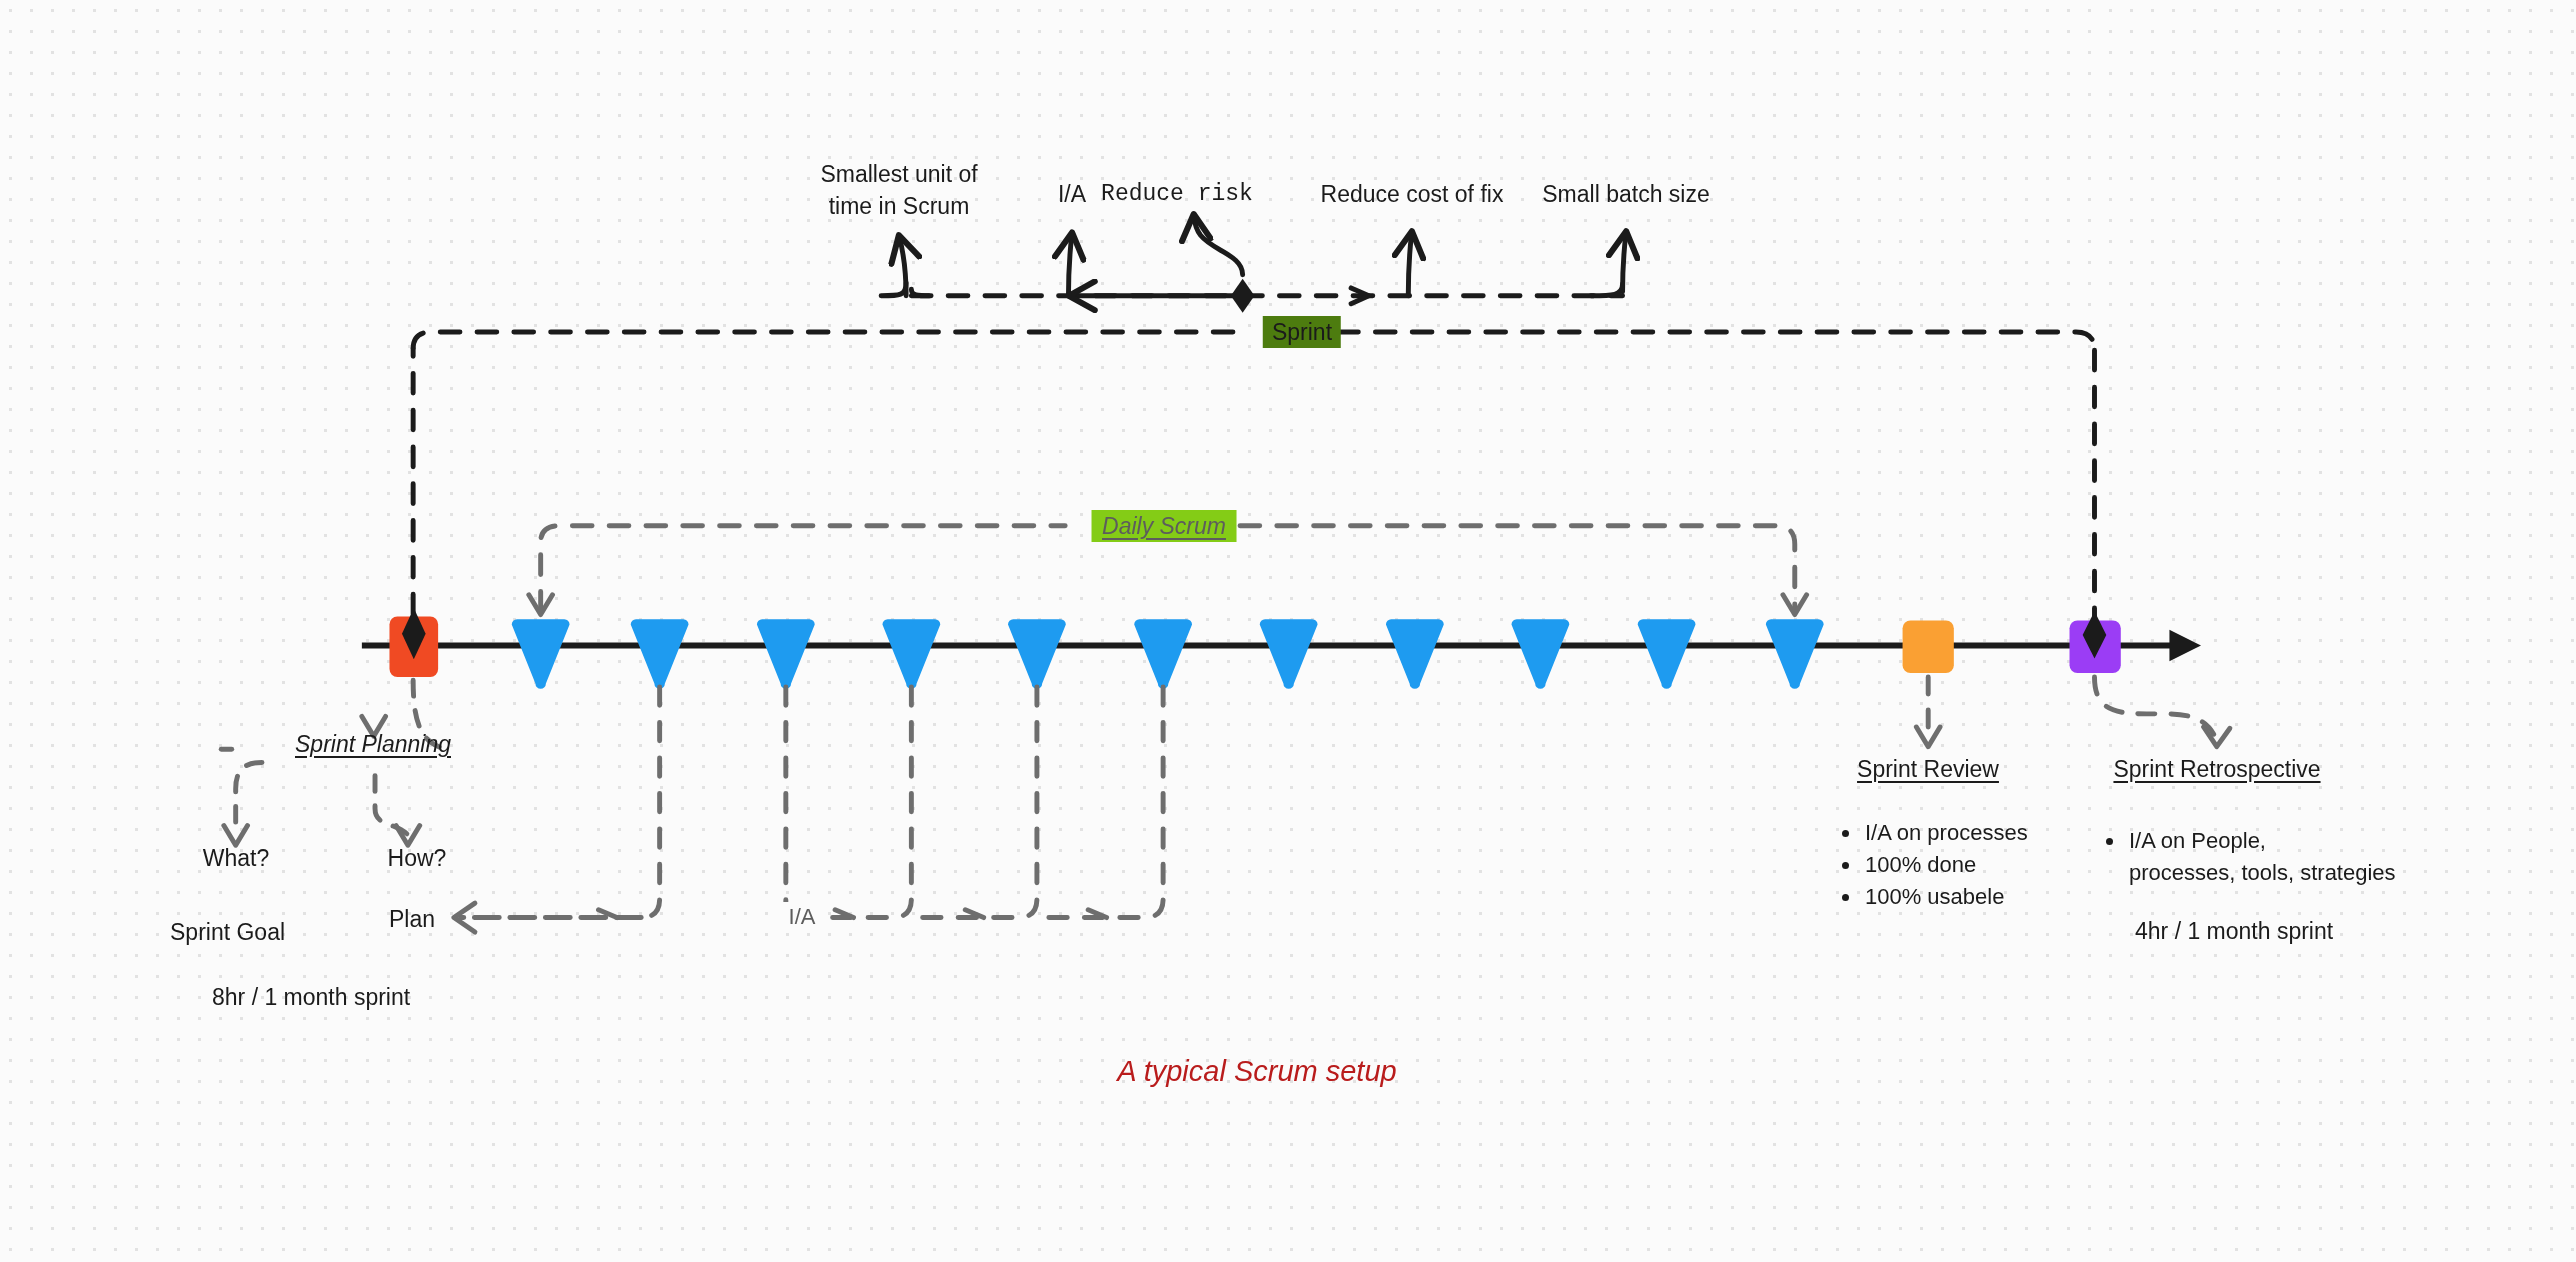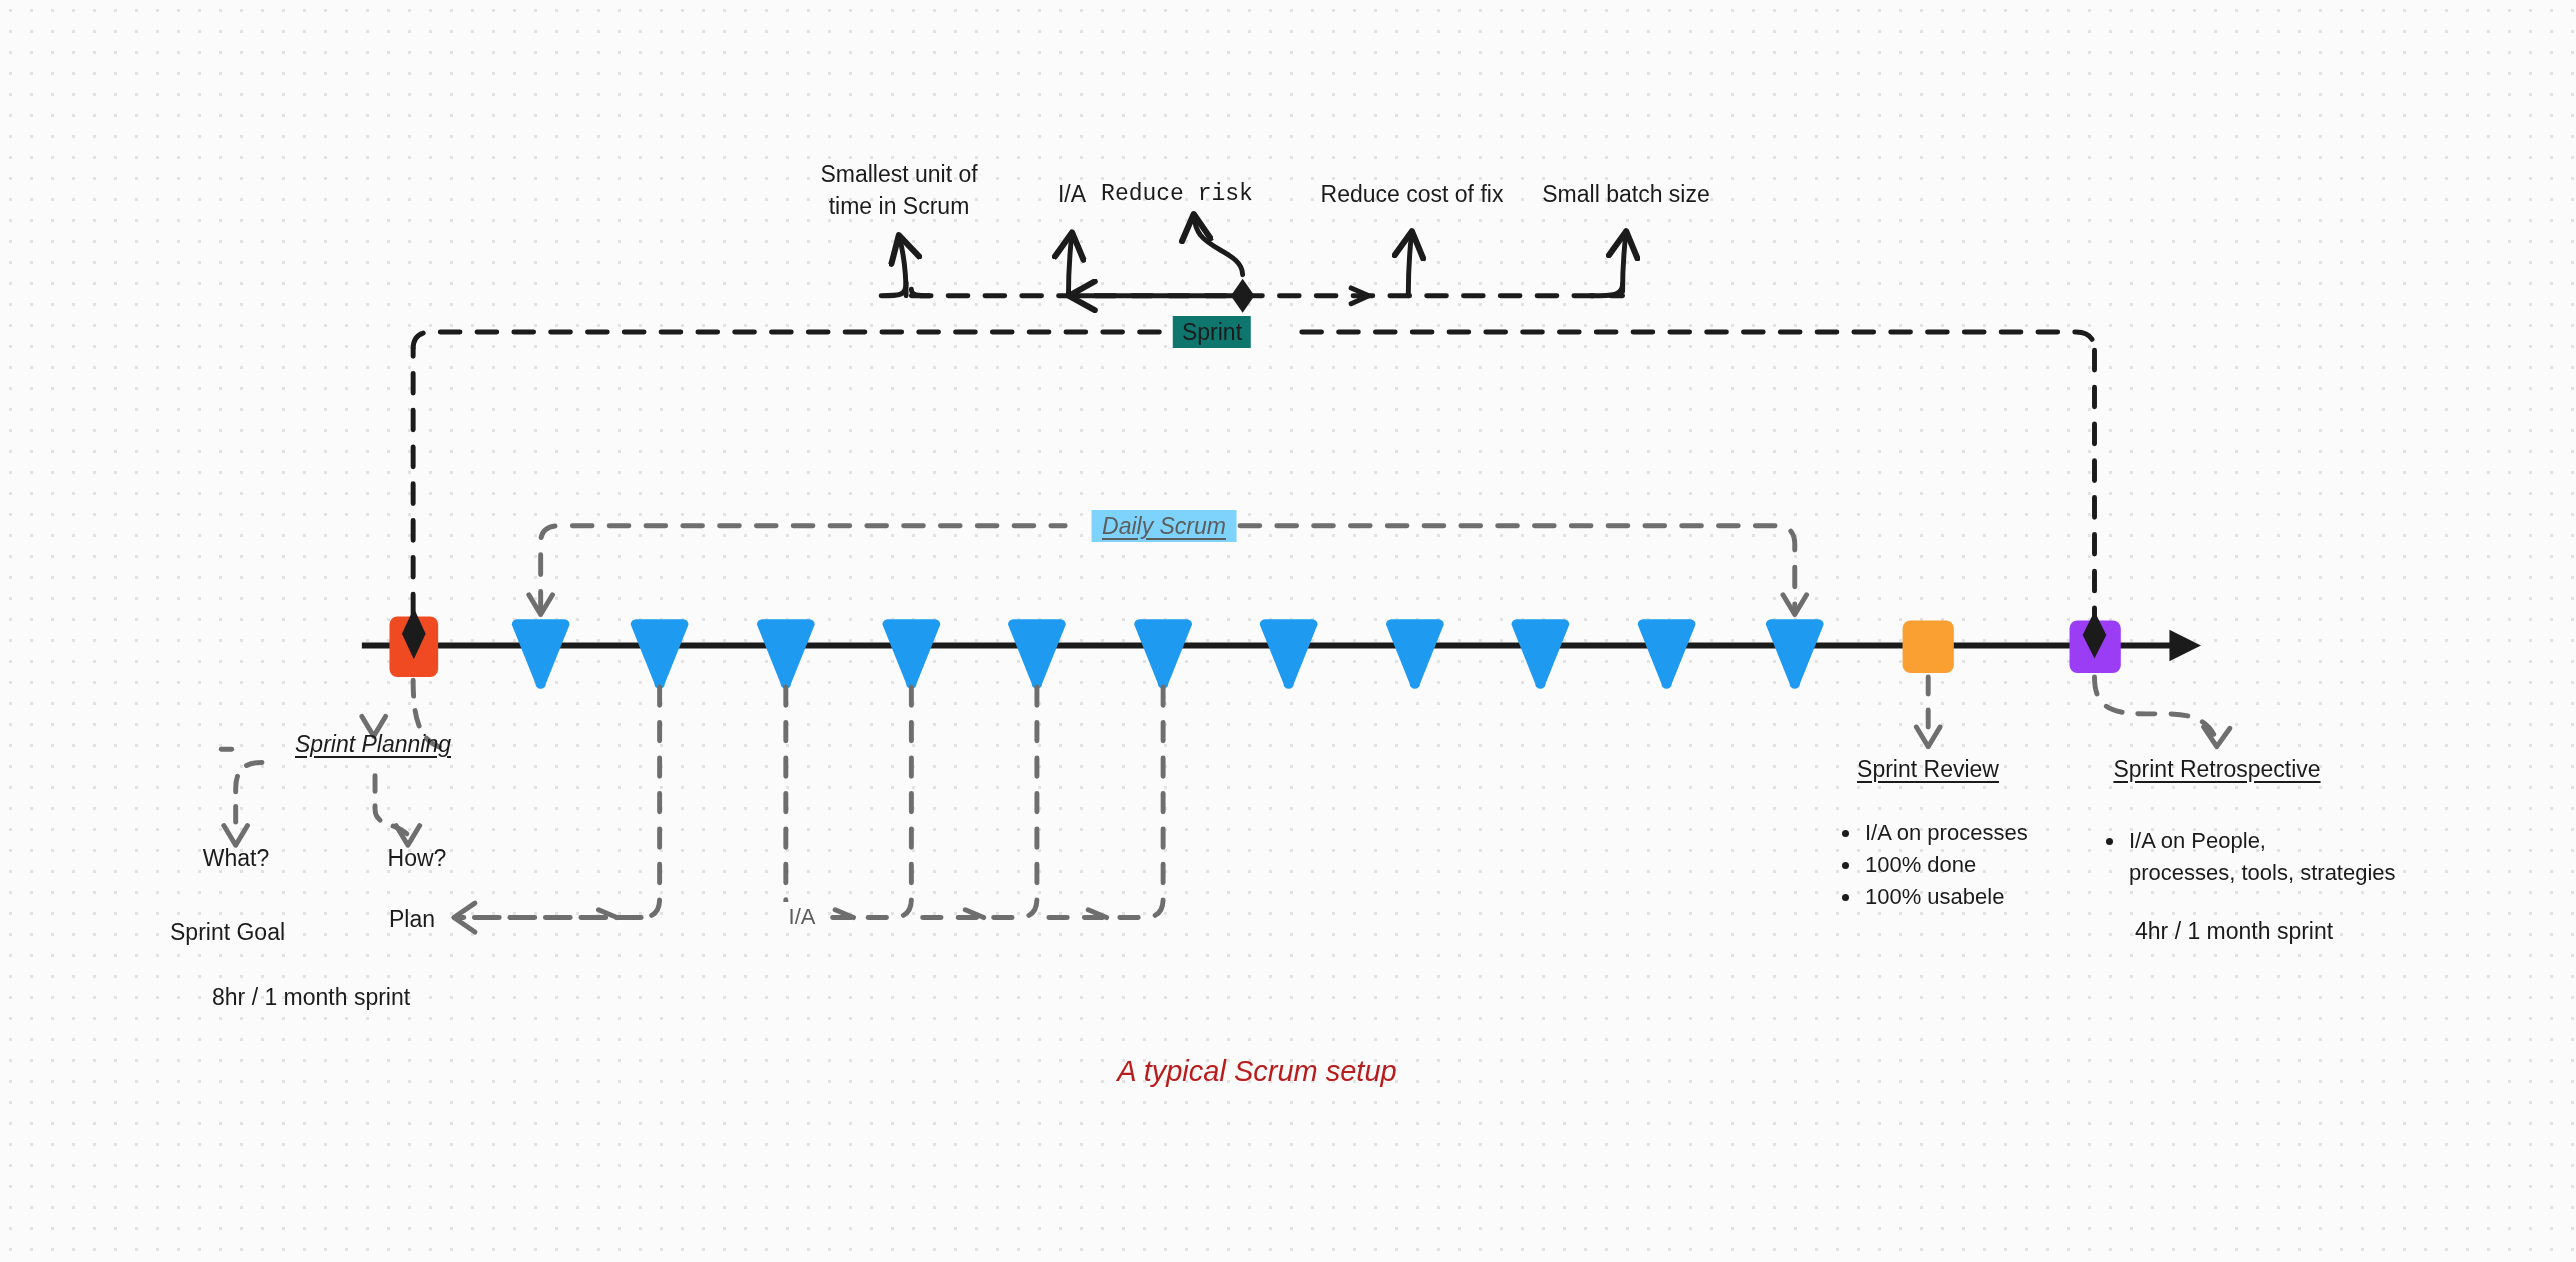--- a/index.html
+++ b/index.html
@@ -152,22 +152,22 @@
     </g>
     <path d="M3352,1106 L3372,1136 L3392,1108" fill="none" stroke="#6e6e6e" stroke-width="7.5" stroke-linecap="round" stroke-linejoin="round"></path>
   </svg>
 
   <div class="lbl ctr" style="left:899px;top:158px;"><span>Smallest unit of</span><br><span>time in Scrum</span></div>
   <div class="lbl ctr" style="left:1072px;top:178px;">I/A</div>
   <div class="lbl ctr" style="left:1177px;top:178px;font-family:Liberation Mono, monospace;">Reduce risk</div>
   <div class="lbl ctr" style="left:1412px;top:178px;">Reduce cost of fix</div>
   <div class="lbl ctr" style="left:1626px;top:178px;">Small batch size</div>
 
-  <div class="lbl ctr" style="left:1212px;top:316px;background:#0f766e;padding:0 9.2px;">Sprint</div>
-  <div class="lbl ctr ital ul gray" style="left:1164px;top:510px;background:#7dd3fc;padding:0 10.5px;">Daily Scrum</div>
+  <div class="lbl ctr" style="left:1302px;top:316px;background:#4d7c0f;padding:0 9.2px;">Sprint</div>
+  <div class="lbl ctr ital ul gray" style="left:1164px;top:510px;background:#84cc16;padding:0 10.5px;">Daily Scrum</div>
   <div class="lbl ctr gray" style="left:802px;top:902px;background:#fbfbfb;padding:0 9.2px;font-size:22px;line-height:29px;">I/A</div>
 
   <div class="lbl ital ul" style="left:295px;top:728px;">Sprint Planning</div>
   <div class="lbl ctr" style="left:224px;top:842px;margin-left:12px;">What?</div>
   <div class="lbl ctr" style="left:417px;top:842px;">How?</div>
   <div class="lbl" style="left:170px;top:916px;">Sprint Goal</div>
   <div class="lbl" style="left:389px;top:903px;">Plan</div>
   <div class="lbl" style="left:212px;top:981px;">8hr / 1 month sprint</div>
 
   <div class="lbl ul ctr" style="left:1928px;top:753px;">Sprint Review</div>

